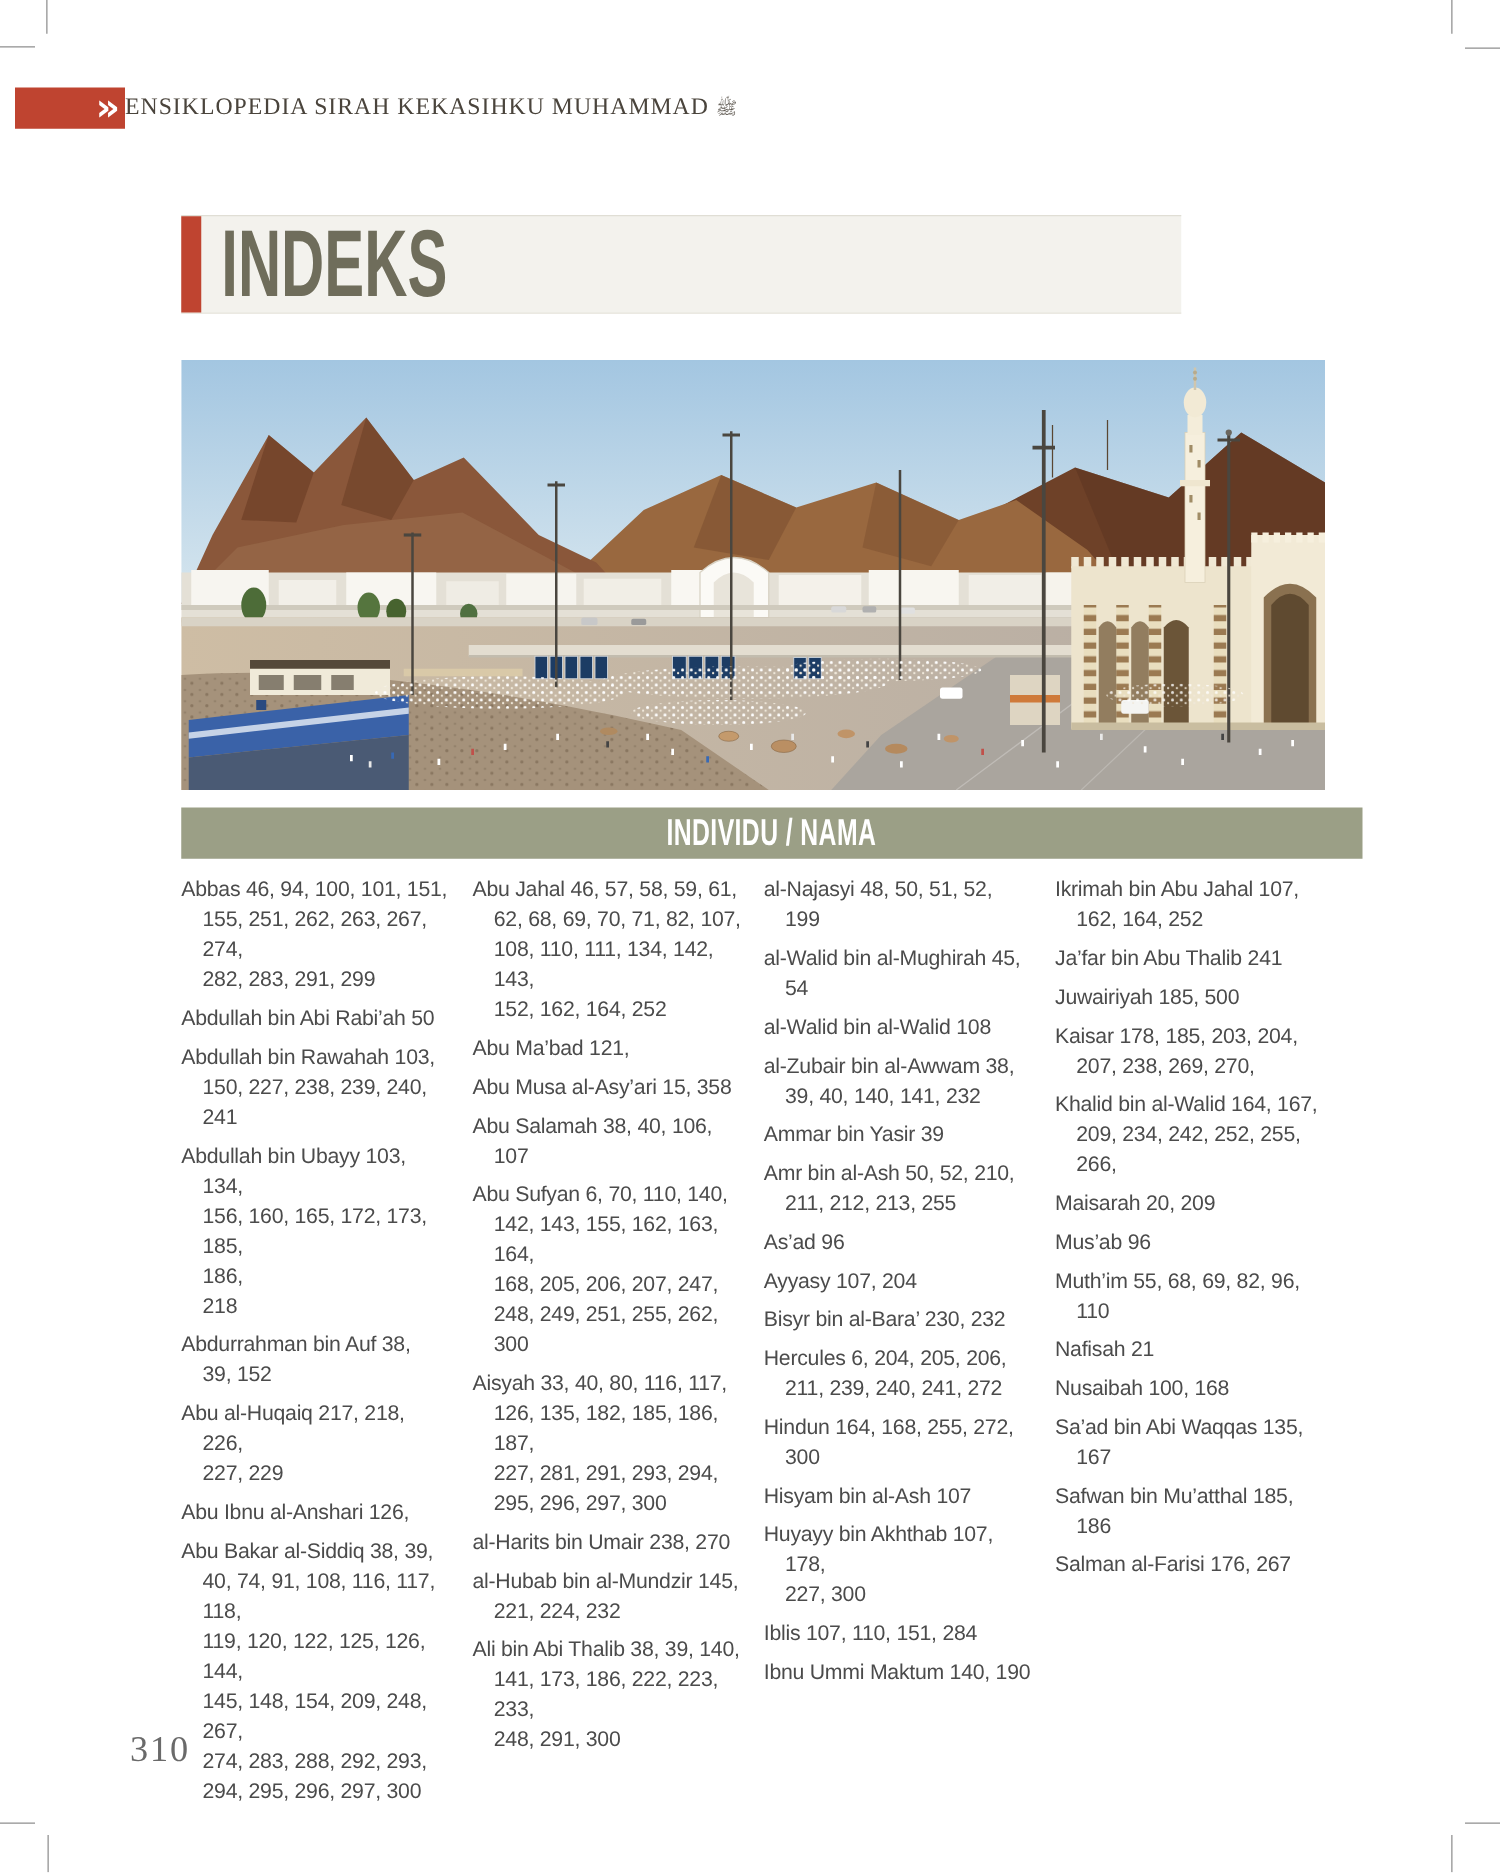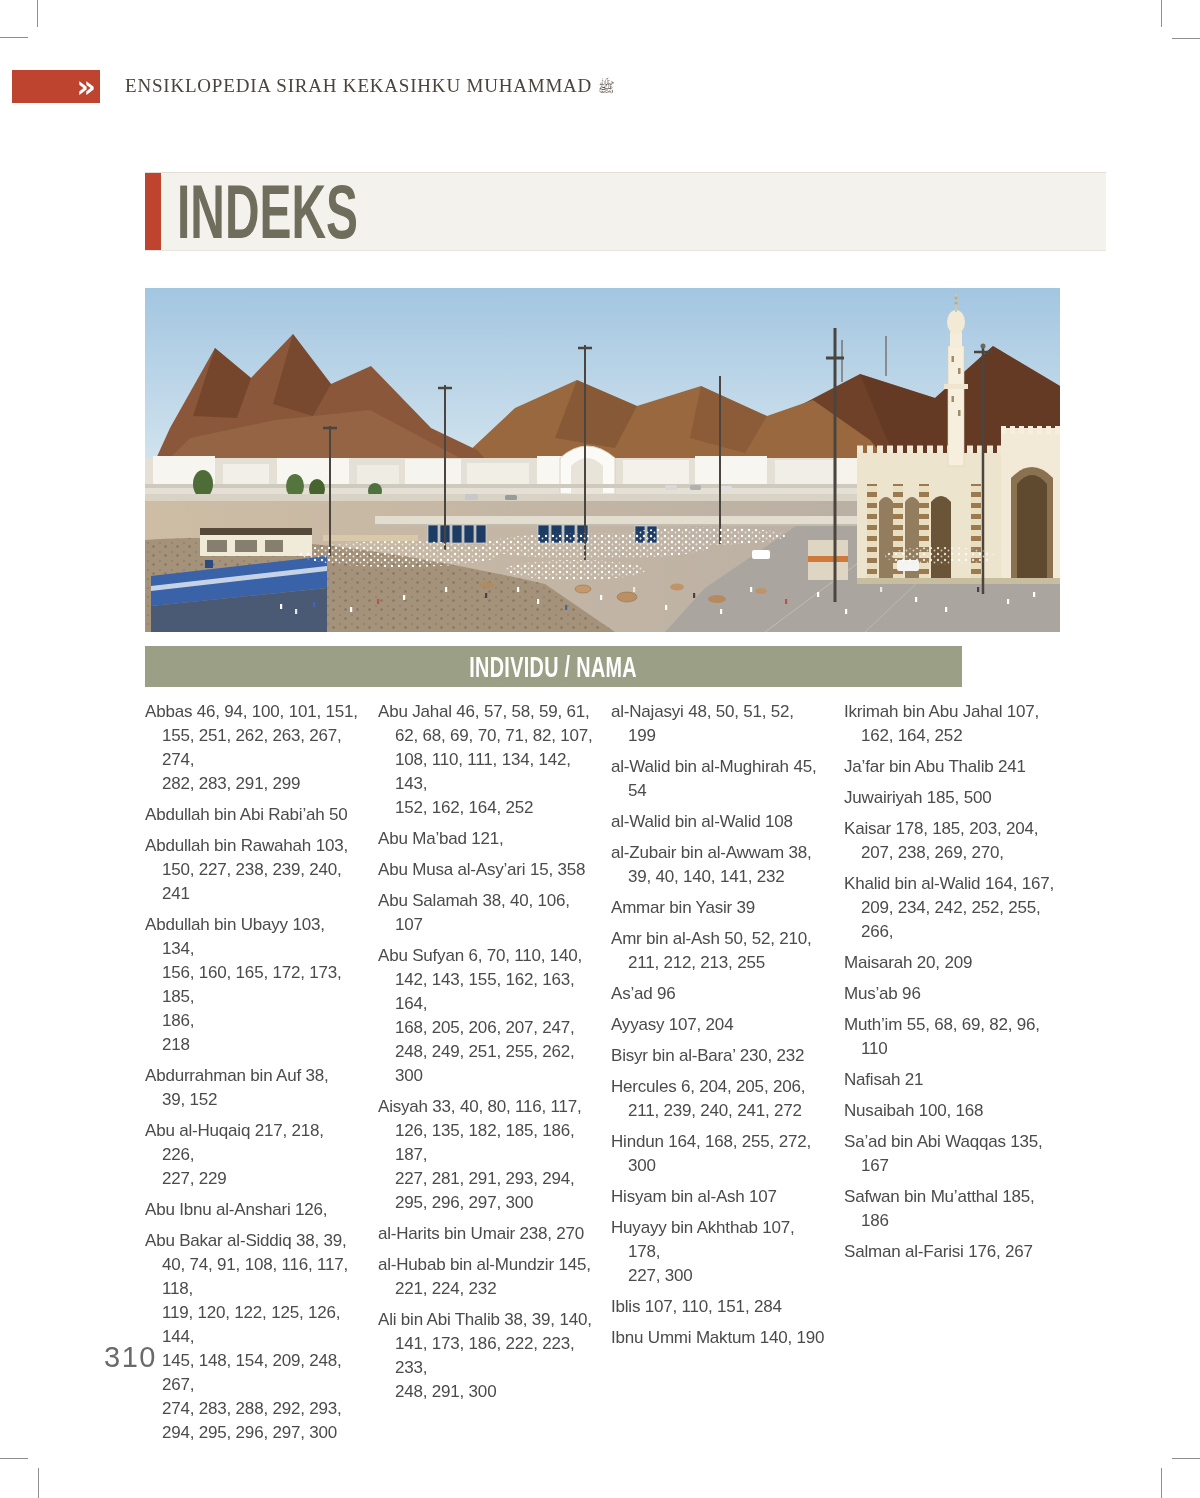--- a/index.html
+++ b/index.html
@@ -6,45 +6,45 @@
   .page{position:relative;width:1200px;height:1498px;background:#ffffff;overflow:hidden;
         font-family:"Liberation Sans",sans-serif;}
   
   .crop{position:absolute;background:#8f8f8f;}
   
   .kicker{position:absolute;left:12px;top:70px;height:33px;display:flex;align-items:center;}
   .chev-box{width:88px;height:33px;background:#bf4430;display:flex;align-items:center;
             justify-content:flex-end;padding-right:7px;box-sizing:border-box;}
   .chev-box span{color:#ffffff;font-size:30px;font-weight:700;line-height:28px;
                  letter-spacing:-3px;font-family:"DejaVu Sans",sans-serif;}
-  .kicker-text{margin-left:25px;font-family:"Liberation Serif",serif;font-size:19px;
+  .kicker-text{margin-left:0;font-family:"Liberation Serif",serif;font-size:19px;
                color:#4a443c;letter-spacing:0.8px;white-space:nowrap;}
   .kicker-text .honorific{font-size:14px;font-family:"DejaVu Sans",sans-serif;color:#5a544c;}
   
-  .title-strip{position:absolute;left:145px;top:172px;width:961px;height:77px;
+  .title-strip{position:absolute;left:145px;top:172px;width:800px;height:77px;
                background:#f3f2ed;border-top:1px solid #e0ded5;border-bottom:1px solid #e7e5dd;}
   .red-bar{position:absolute;left:0;top:0;width:16px;height:77px;background:#bf4430;}
   .title-strip h1{position:absolute;left:32px;top:0;margin:0;line-height:77px;
                   font-size:76px;font-weight:700;color:#6f6d5b;
                   transform:scaleX(0.63);transform-origin:left center;letter-spacing:0px;}
   
   figure.photo{position:absolute;left:145px;top:288px;width:915px;height:344px;margin:0;}
   figure.photo svg{display:block;width:100%;height:100%;}
   
-  .band{position:absolute;left:145px;top:646px;width:817px;height:41px;background:#9b9f86;
+  .band{position:absolute;left:145px;top:646px;width:945px;height:41px;background:#9b9f86;
         display:flex;align-items:center;justify-content:center;}
   .band span{color:#ffffff;font-weight:700;font-size:30px;letter-spacing:0.5px;
              display:inline-block;transform:scaleX(0.66);white-space:nowrap;}
   
   .columns{position:absolute;left:145px;top:700px;width:915px;display:flex;gap:18px;}
   .col{width:215px;}
   .entry{margin:0 0 7px 0;padding-left:17px;text-indent:-17px;
          font-size:17px;line-height:24px;color:#4b4b4b;letter-spacing:-0.2px;}
   
-  .page-number{position:absolute;left:104px;top:1341px;font-family:Liberation Sans, sans-serif;
+  .page-number{position:absolute;left:104px;top:1384px;font-family:Liberation Serif, serif;
                font-size:29px;color:#6a6a6a;letter-spacing:1.5px;}
 </style>
 </head>
 <body>
 
 <div class="page">
 
   <div>
     <div class="crop" style="left:37px;top:0;width:1px;height:27px;"></div>
     <div class="crop" style="left:0;top:37px;width:28px;height:1px;"></div>

